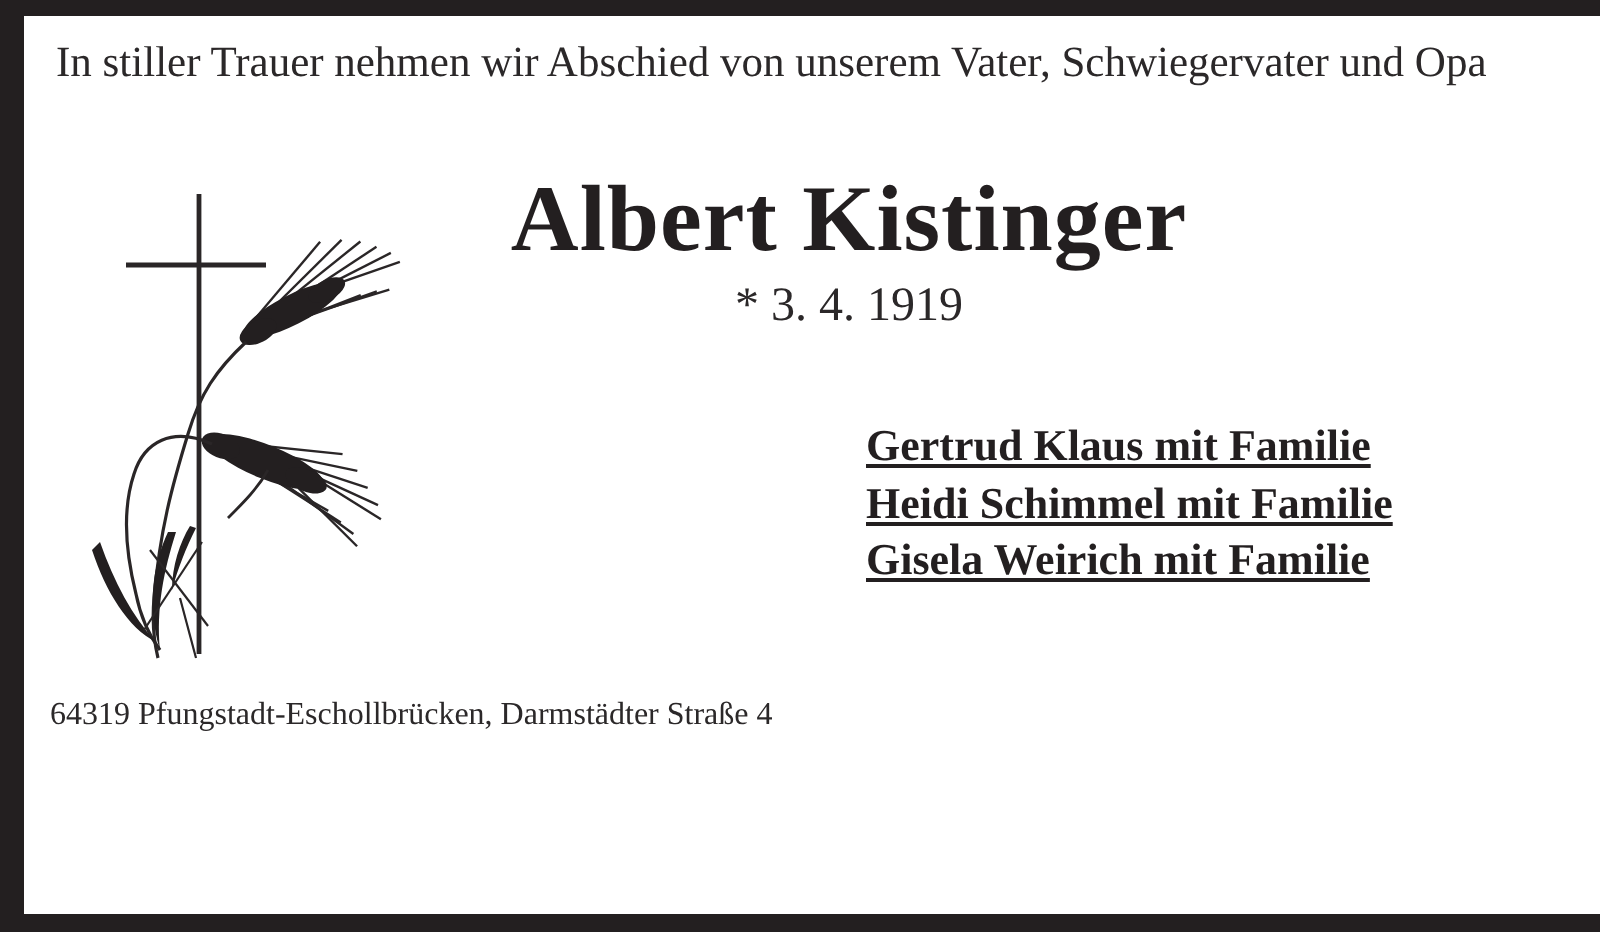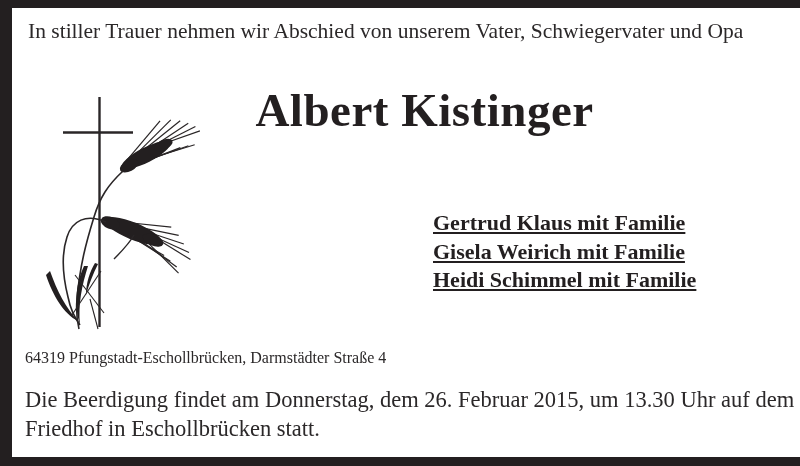--- a/index.html
+++ b/index.html
@@ -153,29 +153,26 @@
       <line x1="71" y1="186" x2="42" y2="230"></line>
       <line x1="60" y1="214" x2="68" y2="244"></line>
     </g>
   </svg>
 
   <div class="intro">In stiller Trauer nehmen wir Abschied von unserem Vater, Schwiegervater und Opa</div>
 
   <h1 class="deceased">Albert Kistinger</h1>
 
   <div class="dates">
+    <span>* 3. 4. 1919</span>
   </div>
 
   <div class="mourners">
     <div>Gertrud Klaus mit Familie</div>
+    <div>Heidi Schimmel mit Familie</div>
     <div>Gisela Weirich mit Familie</div>
-    <div>Heidi Schimmel mit Familie</div>
   </div>
 
   <div class="address">64319 Pfungstadt-Eschollbrücken, Darmstädter Straße 4</div>
 
-  <div class="funeral">
-    <div>Die Beerdigung findet am Donnerstag, dem 26. Februar 2015, um 13.30 Uhr auf dem</div>
-    <div>Friedhof in Eschollbrücken statt.</div>
-  </div>
 
   <div class="frame"></div>
 </div>
 
 </body></html>

